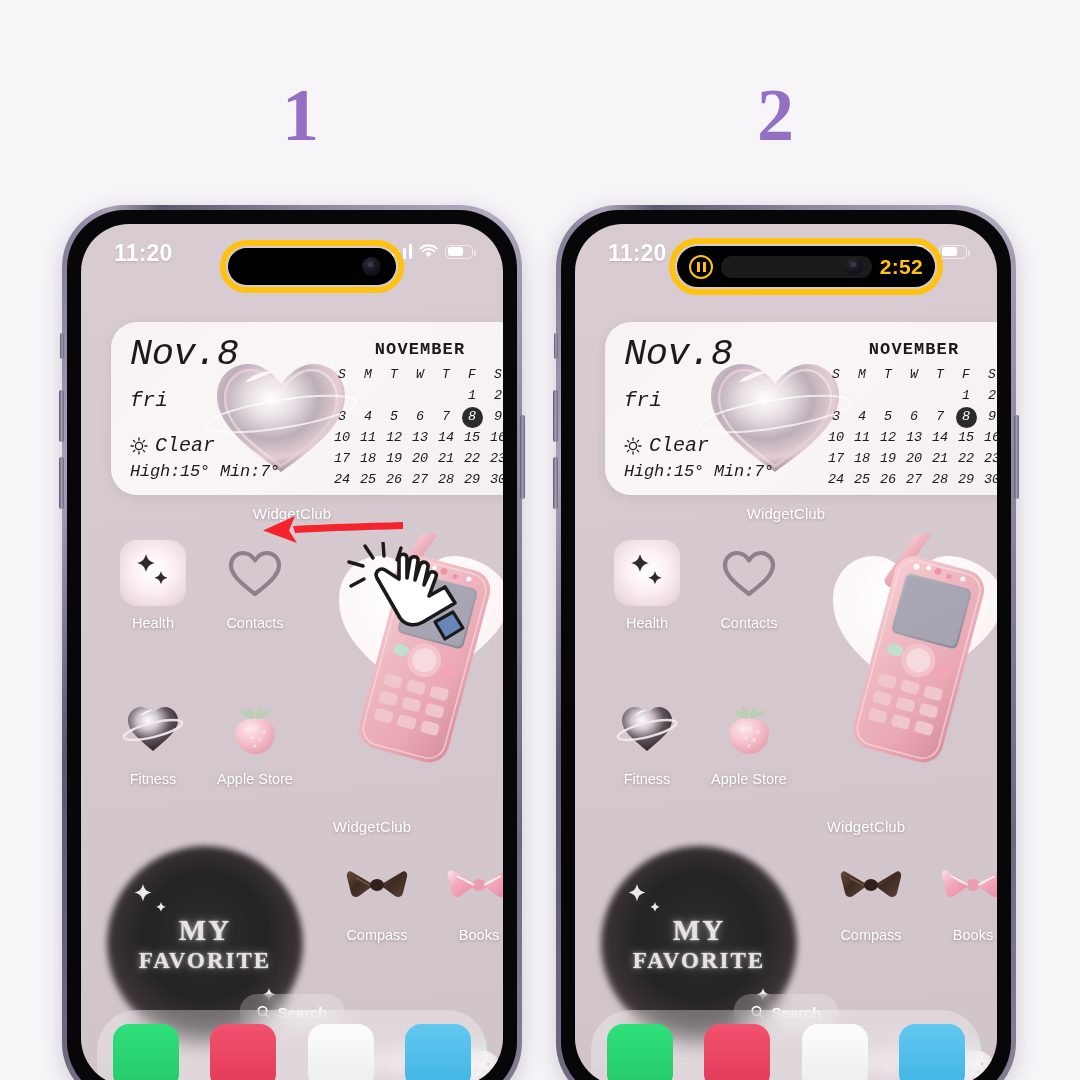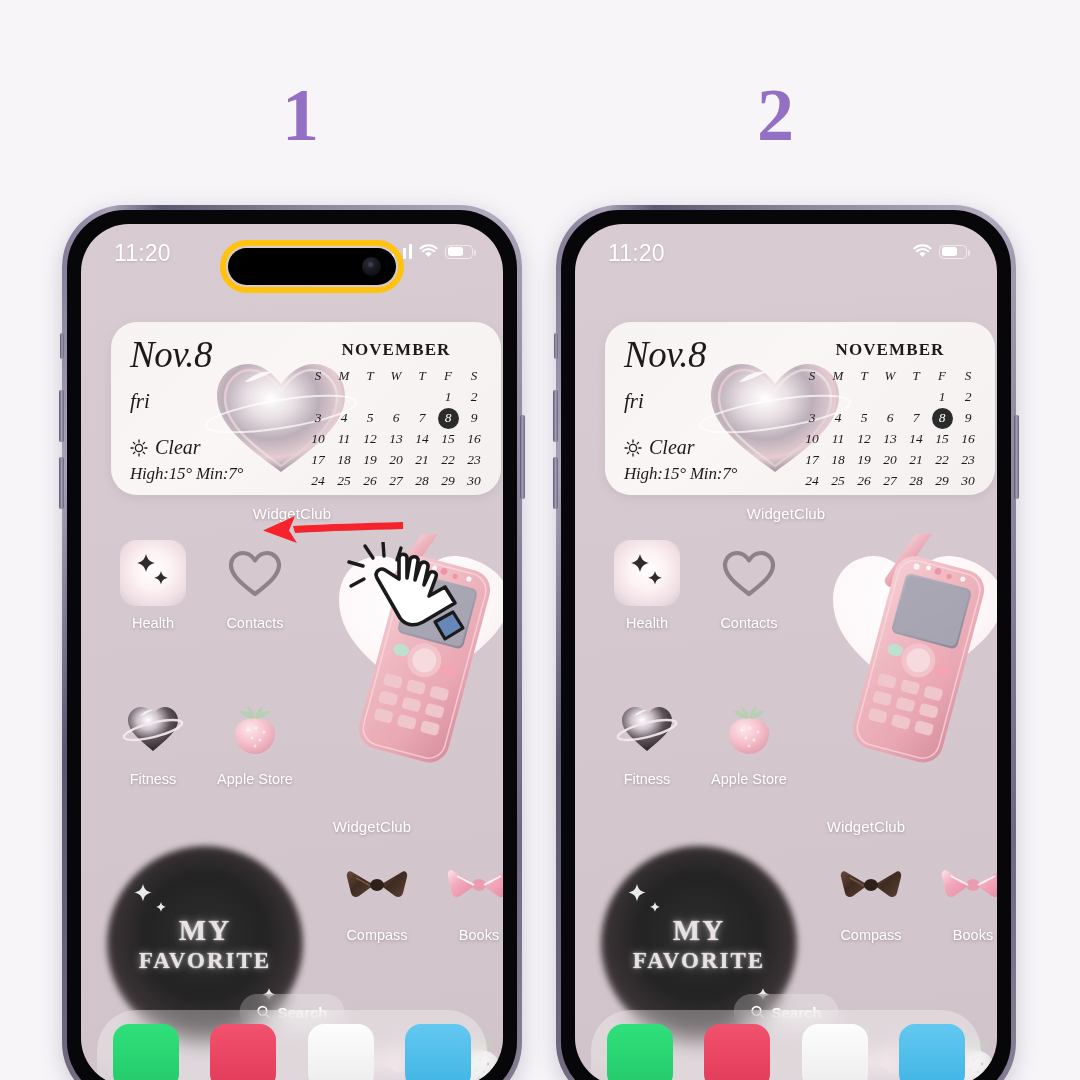--- a/index.html
+++ b/index.html
@@ -57,21 +57,21 @@
   .b-power{right:-3px;top:210px;width:5px;height:84px;}
 
   
   .statusbar{
     position:absolute;top:0;left:0;right:0;height:62px;
     display:flex;align-items:center;
     color:#fff;
   }
   .sb-time{
     position:absolute;left:33px;top:16px;
-    font-size:23px;font-weight:400;letter-spacing:.2px;
+    font-size:23px;font-weight:700;letter-spacing:.2px;
     text-shadow:0 1px 2px rgba(120,100,115,.3);
   }
   .sb-right{
     position:absolute;right:30px;top:20px;
     display:flex;align-items:center;gap:7px;
   }
   .ico-signal{display:flex;align-items:flex-end;gap:2.5px;height:15px;}
   .ico-signal i{width:3.5px;background:#fff;border-radius:1px;display:block;}
   .ico-signal i:nth-child(1){height:5px;}
   .ico-signal i:nth-child(2){height:8px;}
@@ -136,21 +136,21 @@
     color:#ffc20e;font-size:21px;font-weight:700;letter-spacing:.3px;
     flex:none;
   }
 
   
   .cal-widget{
     position:absolute;left:30px;top:98px;width:390px;height:173px;
     border-radius:26px;overflow:hidden;
     background:linear-gradient(135deg,#f7f3f2 0%,#f9f6f5 40%,#f5f0f0 100%);
     box-shadow:0 3px 10px rgba(120,100,112,.14);
-    font-family:Liberation Serif, serif;color:#1d1a1a;
+    font-family:Liberation Mono, monospace;color:#1d1a1a;padding-left:24px;
   }
   .cal-heart{
     position:absolute;left:88px;top:18px;width:164px;height:140px;
     pointer-events:none;
   }
   .cal-left{position:absolute;left:19px;top:14px;width:190px;z-index:2;}
   .cal-date{font-size:37px;font-style:italic;letter-spacing:-.5px;line-height:1;}
   .cal-day{font-size:21px;font-style:italic;margin-top:16px;}
   .cal-cond{
     font-size:20px;font-style:italic;margin-top:22px;
@@ -695,20 +695,32 @@
               <svg viewBox="0 0 20 15" width="19" height="15">
                   <path d="M10 13.4 6.6 9.7a5 5 0 0 1 6.8 0Z" fill="#fff"></path>
                   <path d="M3.9 7.2a9 9 0 0 1 12.2 0" stroke="#fff" stroke-width="2" fill="none" stroke-linecap="round"></path>
                   <path d="M1.4 4.3a12.8 12.8 0 0 1 17.2 0" stroke="#fff" stroke-width="2" fill="none" stroke-linecap="round"></path>
                 </svg>
             </div>
             <div class="ico-batt"></div>
           </div>
         </div>
 
+        <div class="island-wrap">
+          <div class="island-ring"></div>
+          <div class="island">
+            <div class="pause-ico">
+                <i></i>
+                <i></i>
+              </div>
+            <div class="island-pill"></div>
+            <div class="cam-dot"></div>
+            <div class="island-timer">2:52</div>
+          </div>
+        </div>
 
         <div class="cal-widget">
           <svg class="cal-heart" viewBox="0 0 164 140">
             <path d="M82 132C52 110 18 86 18 56 18 36 33 24 49 24c13 0 24 8 33 20 9-12 20-20 33-20 16 0 31 12 31 32 0 30-34 54-64 76Z" fill="url(#ch1)" opacity=".92"></path>
             <path d="M82 126C56 107 26 85 26 58c0-17 13-28 25-28 12 0 22 8 31 21 9-13 19-21 31-21 12 0 25 11 25 28 0 27-30 49-56 68Z" fill="none" stroke="url(#ch2)" stroke-width="2.5" opacity=".85"></path>
             <ellipse cx="82" cy="74" rx="76" ry="14" fill="none" stroke="#ffffff" stroke-width="2" opacity=".7" transform="rotate(-9 82 74)"></ellipse>
             <path d="M46 42c8-8 20-12 28-10-10 4-20 10-28 10Z" fill="#fff" opacity=".8"></path>
           </svg>
           <div class="cal-left">
             <div class="cal-date">Nov.8</div>

